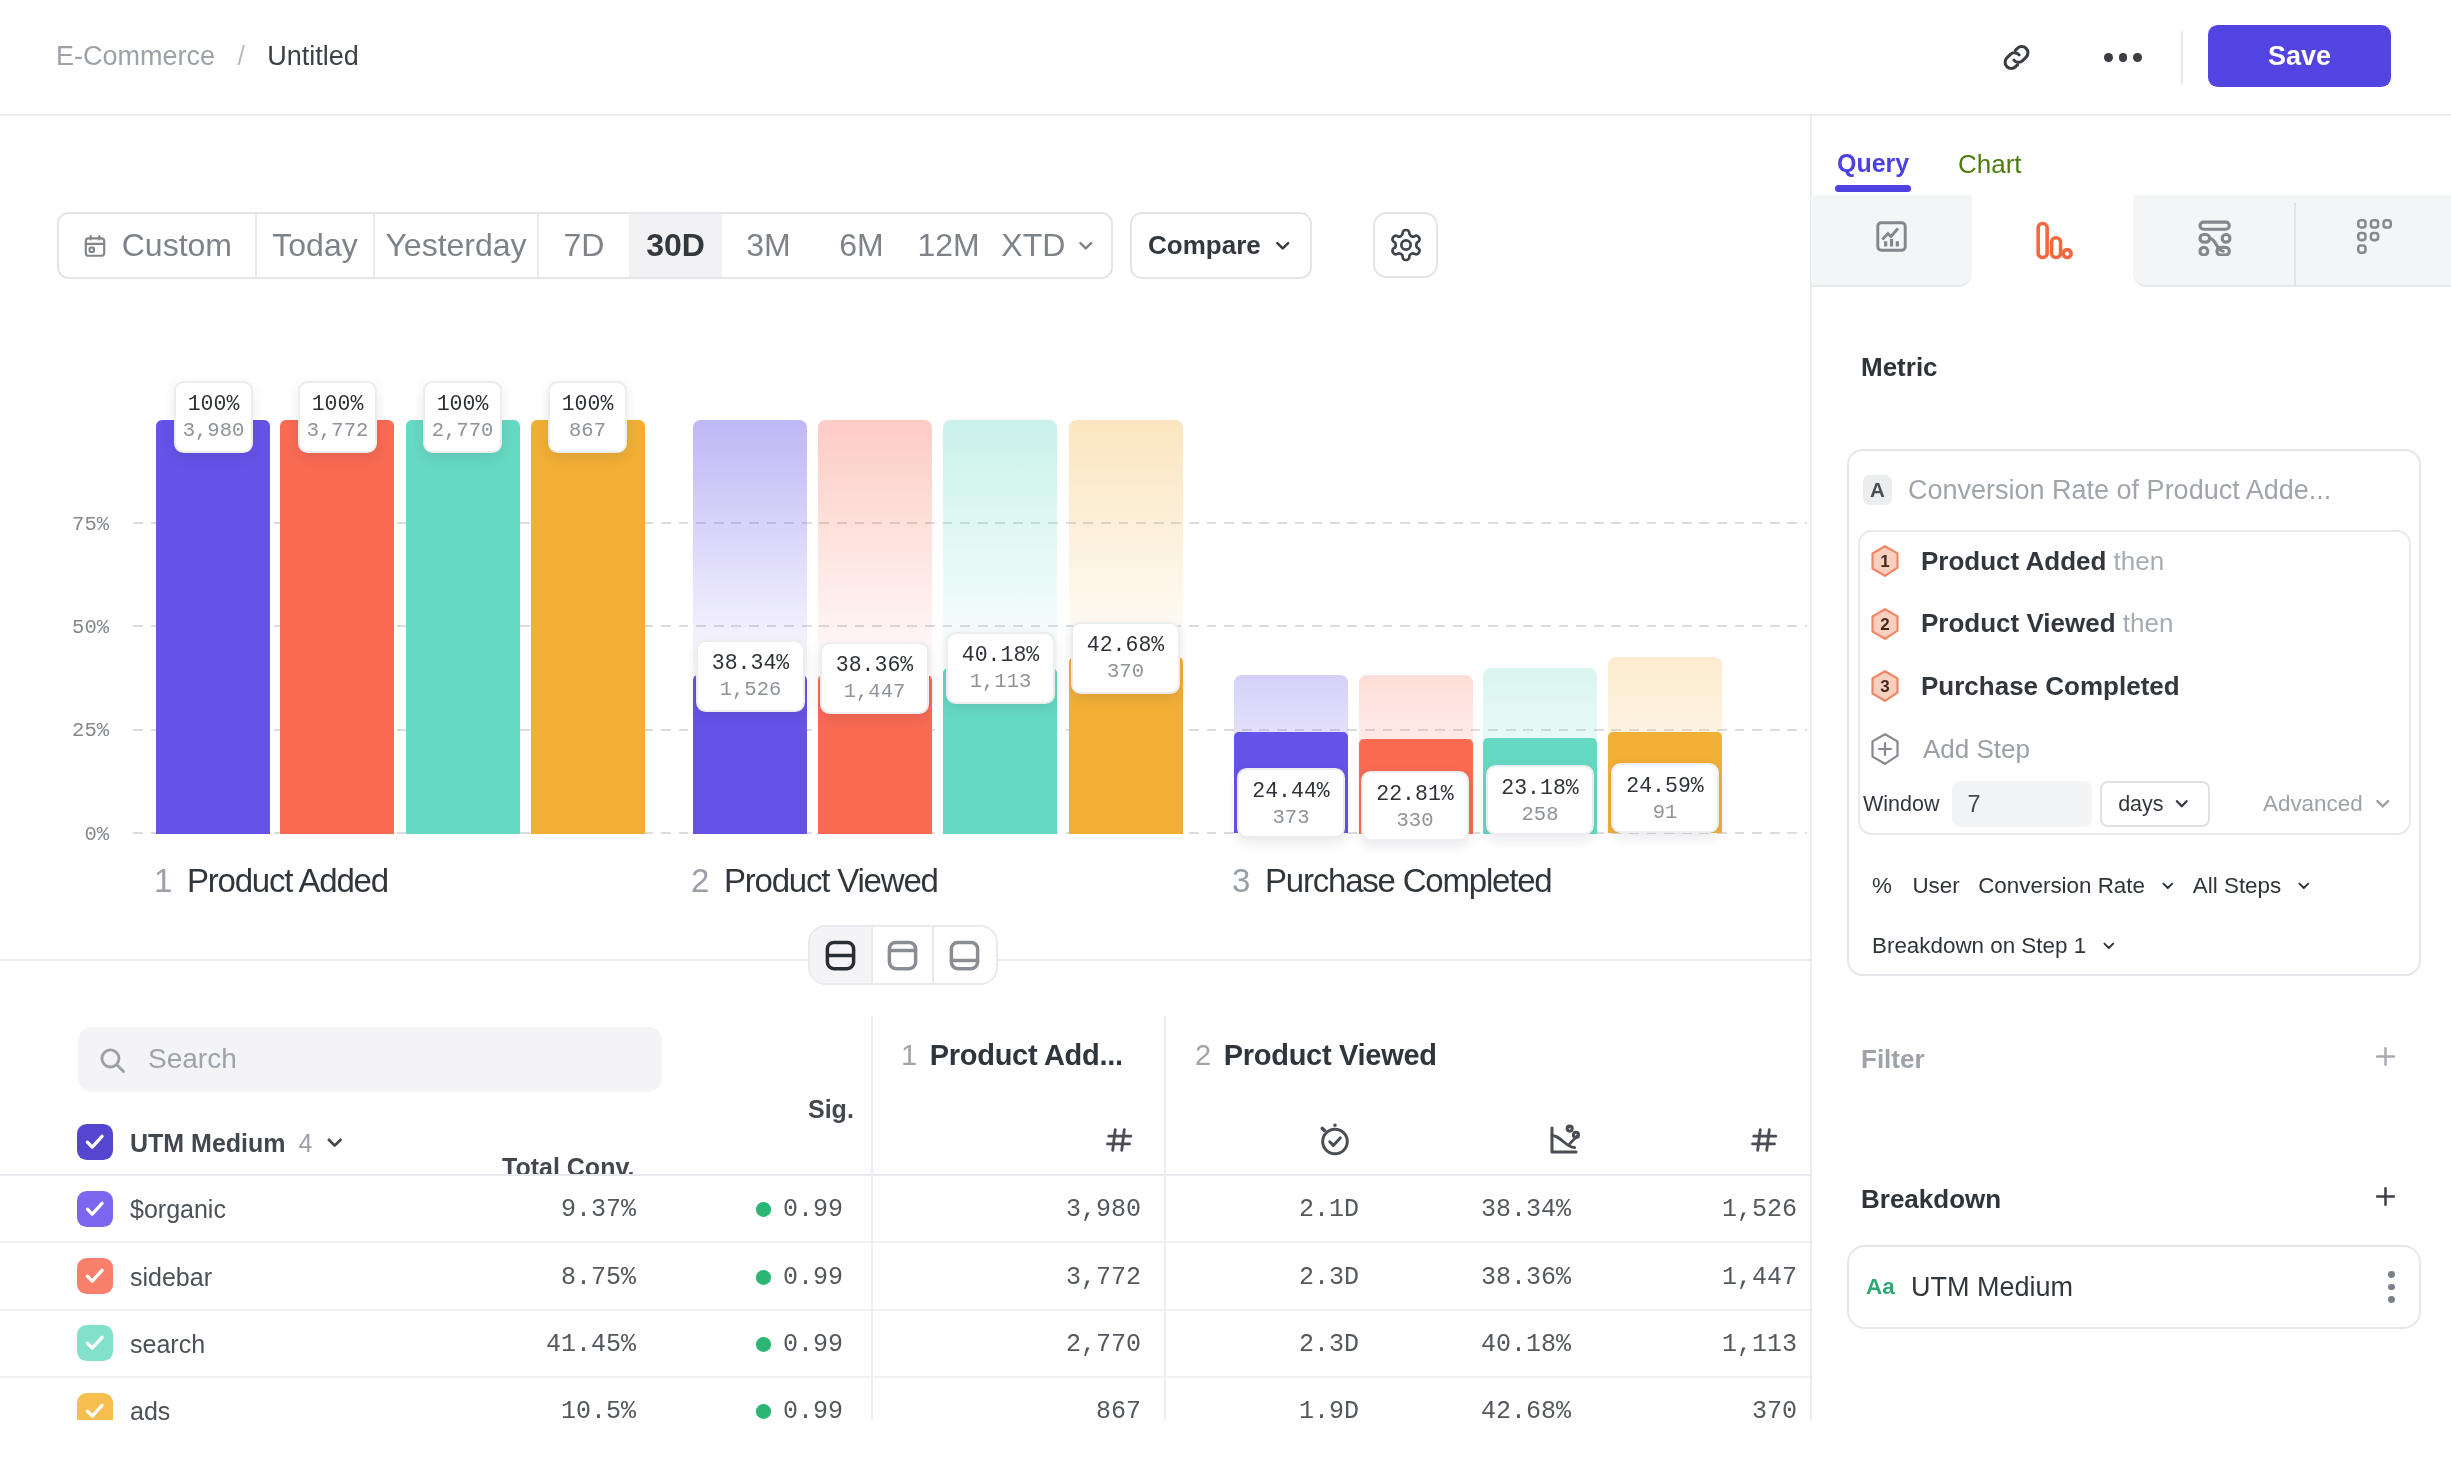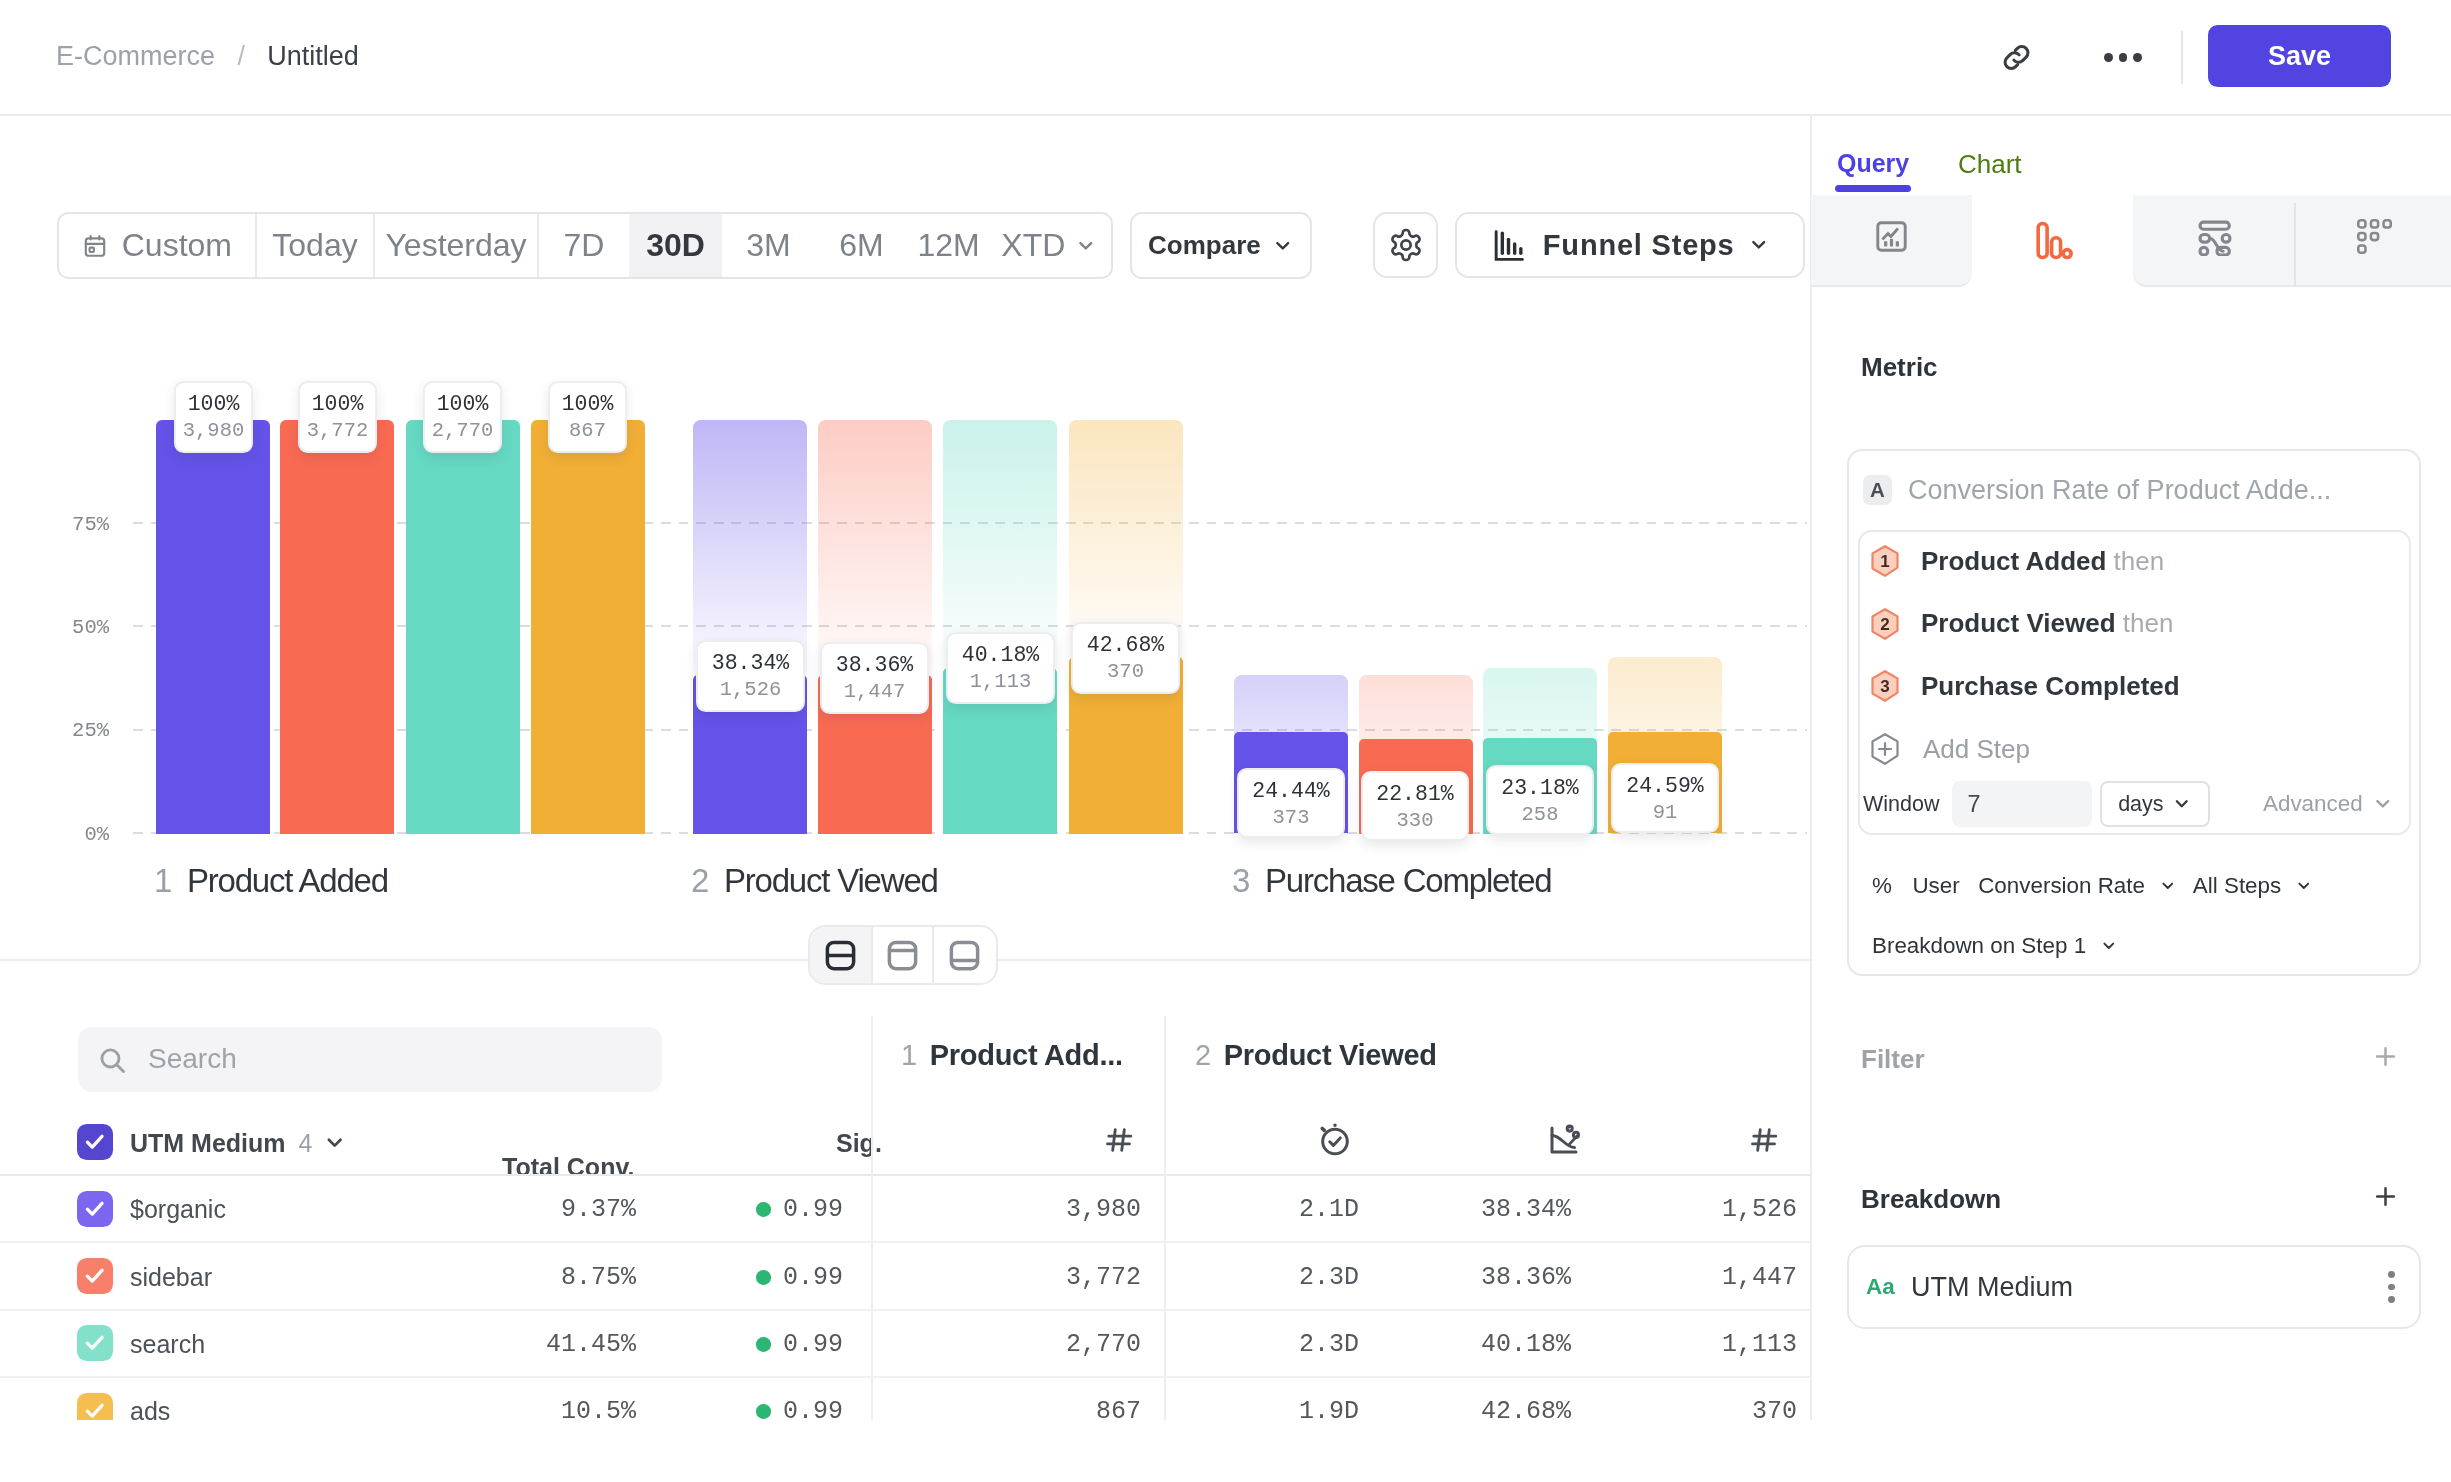--- a/index.html
+++ b/index.html
@@ -71,33 +71,20 @@
     <svg width="21.5" height="21.5" viewBox="0 0 24 24" fill="none" stroke="#33383E" stroke-width="2.6" stroke-linecap="round" stroke-linejoin="round" style="margin-left:11.7px;">
         <path d="M6 9l6 6 6-6"></path>
       </svg>
   </div>
   <div class="abs" style="left:1373px; top:212px; width:65px; height:66px; border:2px solid #E3E5E8; border-radius:13.7px; display:flex; align-items:center; justify-content:center;">
     <svg width="36" height="36" viewBox="0 0 24 24" fill="none" stroke="#3F444A" stroke-width="1.8" stroke-linecap="round" stroke-linejoin="round">
       <path d="M12.22 2h-.44a2 2 0 0 0-2 2v.18a2 2 0 0 1-1 1.73l-.43.25a2 2 0 0 1-2 0l-.15-.08a2 2 0 0 0-2.73.73l-.22.38a2 2 0 0 0 .73 2.73l.15.1a2 2 0 0 1 1 1.72v.51a2 2 0 0 1-1 1.74l-.15.09a2 2 0 0 0-.73 2.73l.22.38a2 2 0 0 0 2.73.73l.15-.08a2 2 0 0 1 2 0l.43.25a2 2 0 0 1 1 1.73V20a2 2 0 0 0 2 2h.44a2 2 0 0 0 2-2v-.18a2 2 0 0 1 1-1.73l.43-.25a2 2 0 0 1 2 0l.15.08a2 2 0 0 0 2.73-.73l.22-.39a2 2 0 0 0-.73-2.73l-.15-.08a2 2 0 0 1-1-1.74v-.5a2 2 0 0 1 1-1.74l.15-.09a2 2 0 0 0 .73-2.73l-.22-.38a2 2 0 0 0-2.73-.73l-.15.08a2 2 0 0 1-2 0l-.43-.25a2 2 0 0 1-1-1.73V4a2 2 0 0 0-2-2z"></path>
       <circle cx="12" cy="12" r="3.1"></circle>
     </svg>
   </div>
-  <div class="abs" style="left:1455px; top:212px; width:350px; height:66px; border:2px solid #E3E5E8; border-radius:13.7px; display:flex; align-items:center; justify-content:center; font-size:29px; font-weight:700; letter-spacing:0.8px; color:#33383E;">
-    <svg width="37" height="37" viewBox="0 0 24 24" fill="none" stroke="#2B3036" stroke-width="1.9" stroke-linecap="round" style="margin-right:15.6px;">
-      <path d="M4 3v18h17"></path>
-      <path d="M8 4v13" stroke-width="2.2"></path>
-      <path d="M12 8v9" stroke-width="2.2"></path>
-      <path d="M16 11v6" stroke-width="2.2"></path>
-      <path d="M20 14v3" stroke-width="2.2"></path>
-    </svg>
-    Funnel Steps
-    <svg width="21.5" height="21.5" viewBox="0 0 24 24" fill="none" stroke="#33383E" stroke-width="2.6" stroke-linecap="round" stroke-linejoin="round" style="margin-left:13.7px;">
-        <path d="M6 9l6 6 6-6"></path>
-      </svg>
-  </div>
 
 
   <div class="grid" style="top:522px;"></div>
   <div class="grid" style="top:625px;"></div>
   <div class="grid" style="top:729px;"></div>
   <div class="grid" style="top:832px;"></div>
   <div class="ylab" style="top:524px;">75%</div>
   <div class="ylab" style="top:627px;">50%</div>
   <div class="ylab" style="top:730px;">25%</div>
   <div class="ylab" style="top:834px;">0%</div>
@@ -215,21 +202,21 @@
   <div class="cb" style="left:77px; top:1124px; background:#5546CF;">
     <svg width="23.4" height="23.4" viewBox="0 0 24 24" fill="none" stroke="#fff" stroke-width="3.4" stroke-linecap="round" stroke-linejoin="round">
         <path d="M4.5 12.5l5 5 10-11"></path>
       </svg>
   </div>
   <div class="hdr" style="left:130px; top:1143px;">UTM Medium <span style="color:#9CA1A8; font-weight:400; margin-left:5.9px;">4</span></div>
   <svg class="abs" style="left:323px; top:1131px;" width="23.4" height="23.4" viewBox="0 0 24 24" fill="none" stroke="#43484E" stroke-width="2.8" stroke-linecap="round" stroke-linejoin="round">
       <path d="M6 9l6 6 6-6"></path>
     </svg>
   <div class="hdr" style="left:502px; top:1143px;margin-top:24px;">Total Conv.</div>
-  <div class="hdr" style="left:808px; top:1143px;margin-left:28px;">Sig.</div>
+  <div class="hdr" style="left:808px; top:1109px;">Sig.</div>
   <svg class="abs" style="left:1103px; top:1123px;" width="31" height="34" viewBox="0 0 24 24" fill="none" stroke="#4A4E54" stroke-width="2.2" stroke-linecap="round">
       <path d="M9.5 4L7.5 20M16.5 4l-2 16M4.5 9h17M3.5 15h17"></path>
     </svg>
   <svg class="abs" style="left:1317px; top:1122px;" width="36" height="36" viewBox="0 0 24 24" fill="none" stroke="#4A4E54" stroke-width="2" stroke-linecap="round" stroke-linejoin="round">
       <circle cx="12" cy="13" r="8.2"></circle>
       <path d="M8.5 13.2l2.4 2.4 4.6-5"></path>
       <path d="M12 2.2h0M4.9 5.6L3.5 4.3" stroke-width="2.4"></path>
     </svg>
   <svg class="abs" style="left:1546px; top:1122px;" width="36" height="36" viewBox="0 0 24 24" fill="none" stroke="#4A4E54" stroke-width="2" stroke-linecap="round" stroke-linejoin="round">
       <path d="M4 4v16h16"></path>

